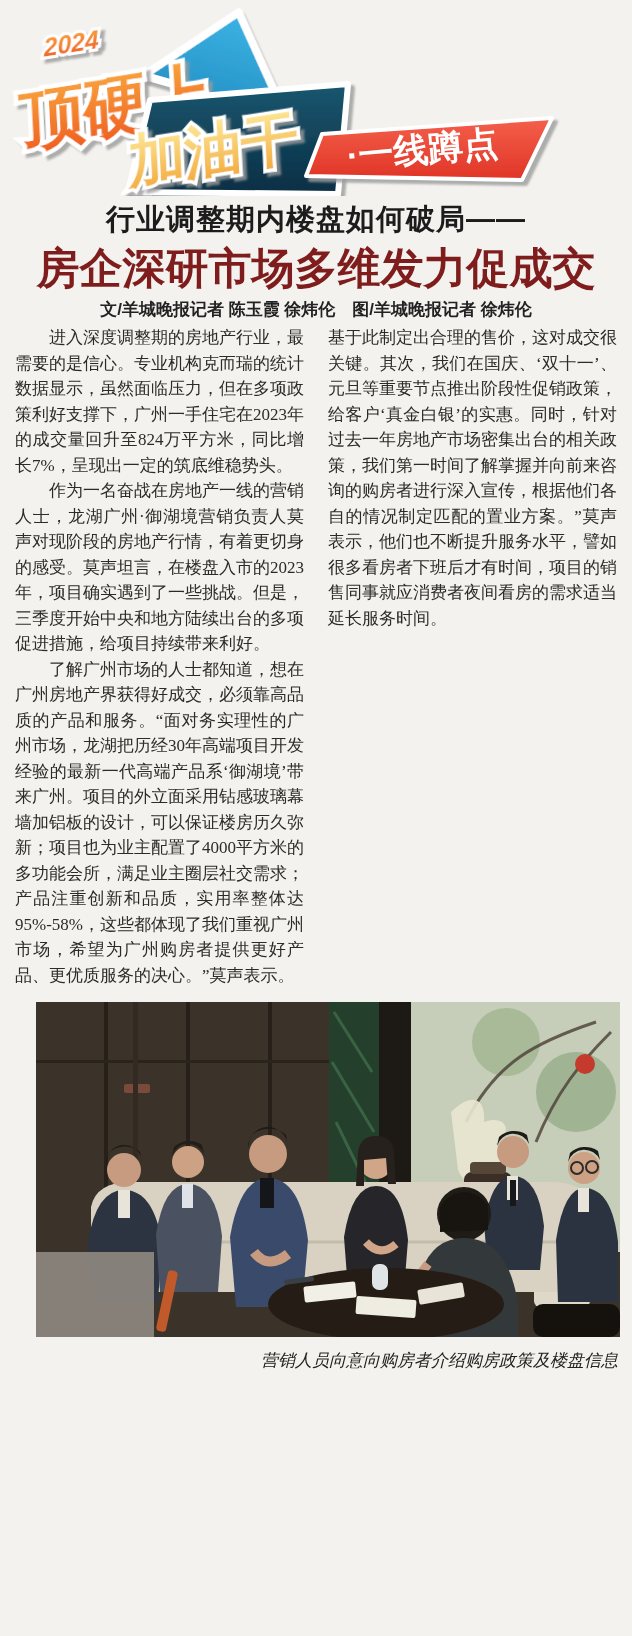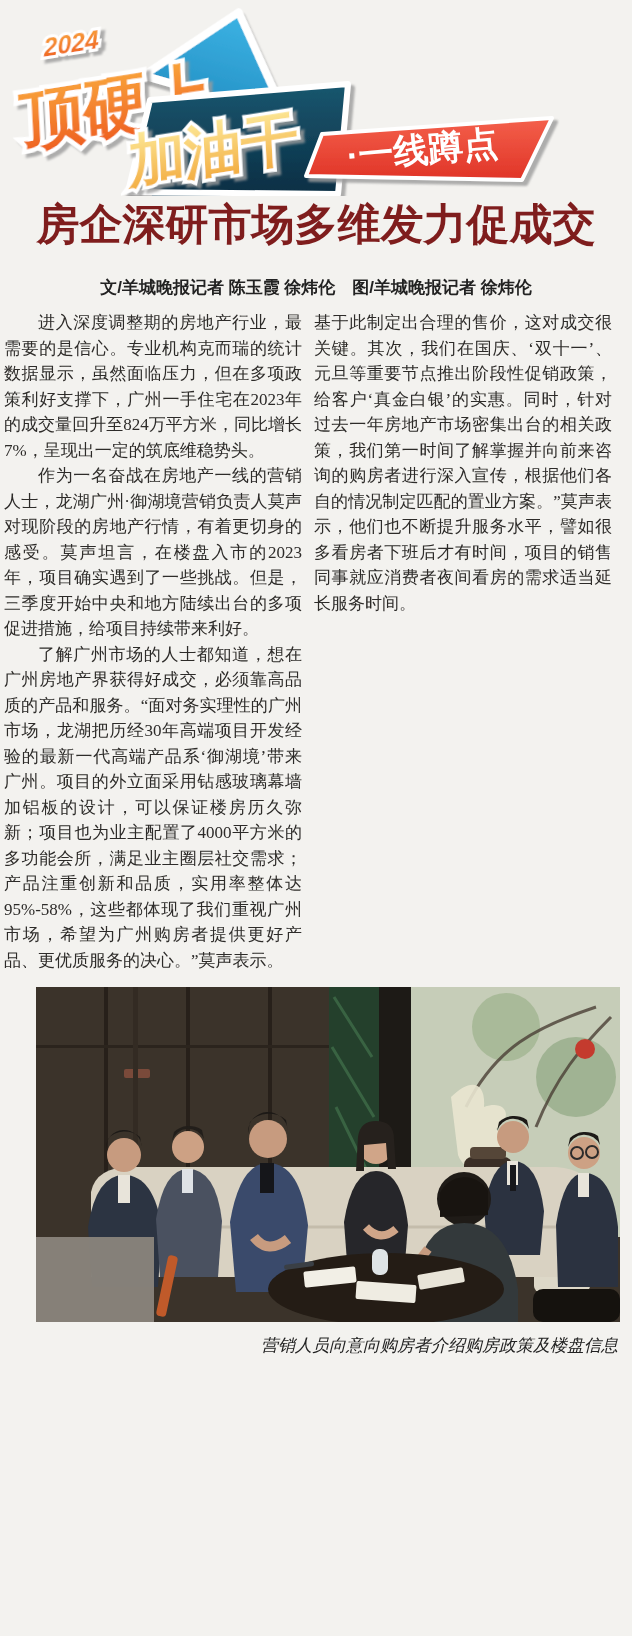--- a/index.html
+++ b/index.html
@@ -28,32 +28,32 @@
   }
   .title{
     margin-top:0;
     text-align:center;
     font-size:43px;
     font-weight:800;
     letter-spacing:0px;
     color:#7f1d1d;
   }
   .byline{
-    margin-top:22px;
+    margin-top:0;
     text-align:center;
     font-size:17px;
     font-weight:700;
     color:#222;
   }
   
   .columns{
-    margin-top:11px;
-    padding:0 4px;
+    margin-top:4px;
+    padding:0 15px;
     display:flex;
-    gap:12px;
+    gap:24px;
   }
   .col{
     width:298px;
     font-family:"Liberation Serif", serif;
     font-size:17px;
     line-height:25.5px;
     text-align:justify;
     color:#2d2b29;
   }
   .col p{margin:0;text-indent:2em;}
@@ -117,20 +117,21 @@
 
       <polygon points="150,100 348,84 338,194 128,192" fill="url(#panelGrad)" stroke="#ffffff" stroke-width="6" stroke-linejoin="round" filter="url(#ds)"></polygon>
 
       <polygon points="322,134 552,118 522,180 306,176" fill="url(#redGrad)" stroke="#ffffff" stroke-width="4" stroke-linejoin="round" filter="url(#ds)"></polygon>
       <text x="348" y="168" transform="rotate(-5 348 168)" font-family="Liberation Sans, sans-serif" font-size="35" font-weight="900" fill="#ffffff">·一线蹲点</text>
 
       <text x="148" y="180" transform="rotate(-9 148 180) skewX(-6)" font-family="Liberation Sans, sans-serif" font-size="58" font-weight="900" letter-spacing="-1" fill="url(#goldGrad)" stroke="#ffffff" stroke-width="7" paint-order="stroke" filter="url(#ds)">加油干</text>
     </svg>
   </div>
 
+  <div class="kicker">行业调整期内楼盘如何破局——</div>
   <div class="title">房企深研市场多维发力促成交</div>
   <div class="byline">文/羊城晚报记者 陈玉霞 徐炜伦　图/羊城晚报记者 徐炜伦</div>
 
   <div class="columns">
     <div class="col">
       <p>进入深度调整期的房地产行业，最需要的是信心。专业机构克而瑞的统计数据显示，虽然面临压力，但在多项政策利好支撑下，广州一手住宅在2023年的成交量回升至824万平方米，同比增长7%，呈现出一定的筑底维稳势头。</p>
       <p>作为一名奋战在房地产一线的营销人士，龙湖广州·御湖境营销负责人莫声对现阶段的房地产行情，有着更切身的感受。莫声坦言，在楼盘入市的2023年，项目确实遇到了一些挑战。但是，三季度开始中央和地方陆续出台的多项促进措施，给项目持续带来利好。</p>
       <p>了解广州市场的人士都知道，想在广州房地产界获得好成交，必须靠高品质的产品和服务。“面对务实理性的广州市场，龙湖把历经30年高端项目开发经验的最新一代高端产品系‘御湖境’带来广州。项目的外立面采用钻感玻璃幕墙加铝板的设计，可以保证楼房历久弥新；项目也为业主配置了4000平方米的多功能会所，满足业主圈层社交需求；产品注重创新和品质，实用率整体达95%-58%，这些都体现了我们重视广州市场，希望为广州购房者提供更好产品、更优质服务的决心。”莫声表示。</p>
     </div>
     <div class="col">

